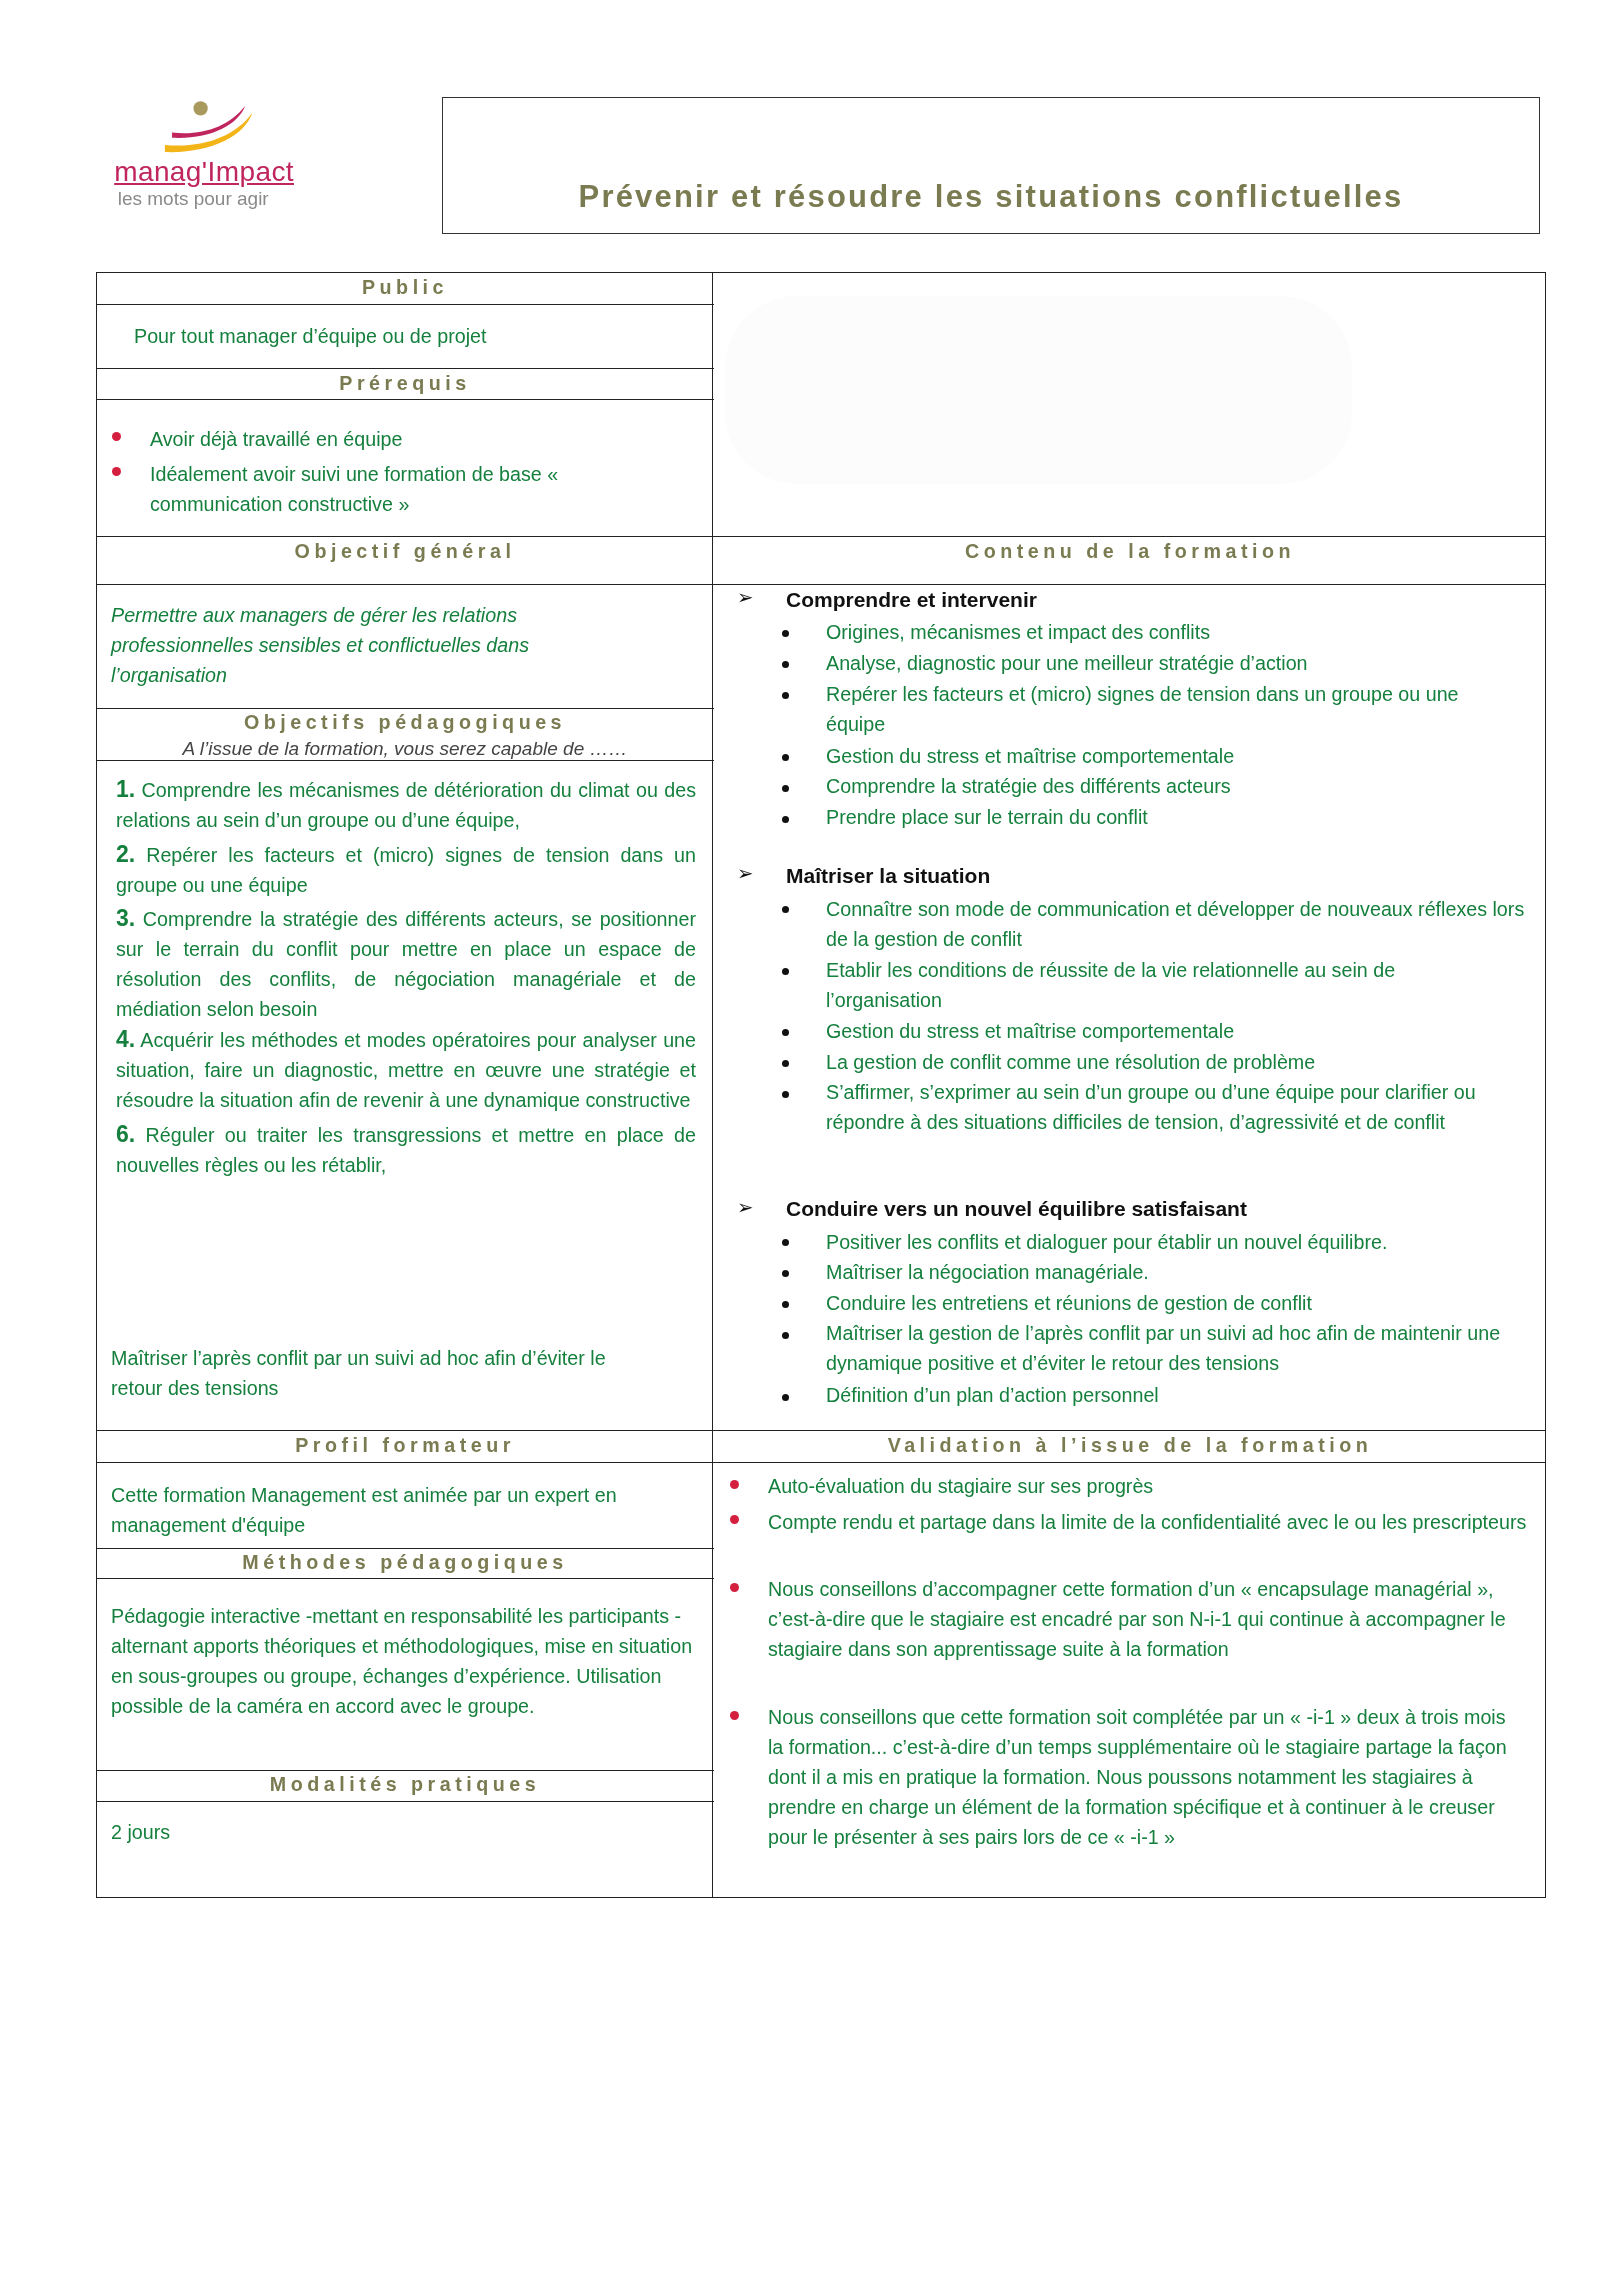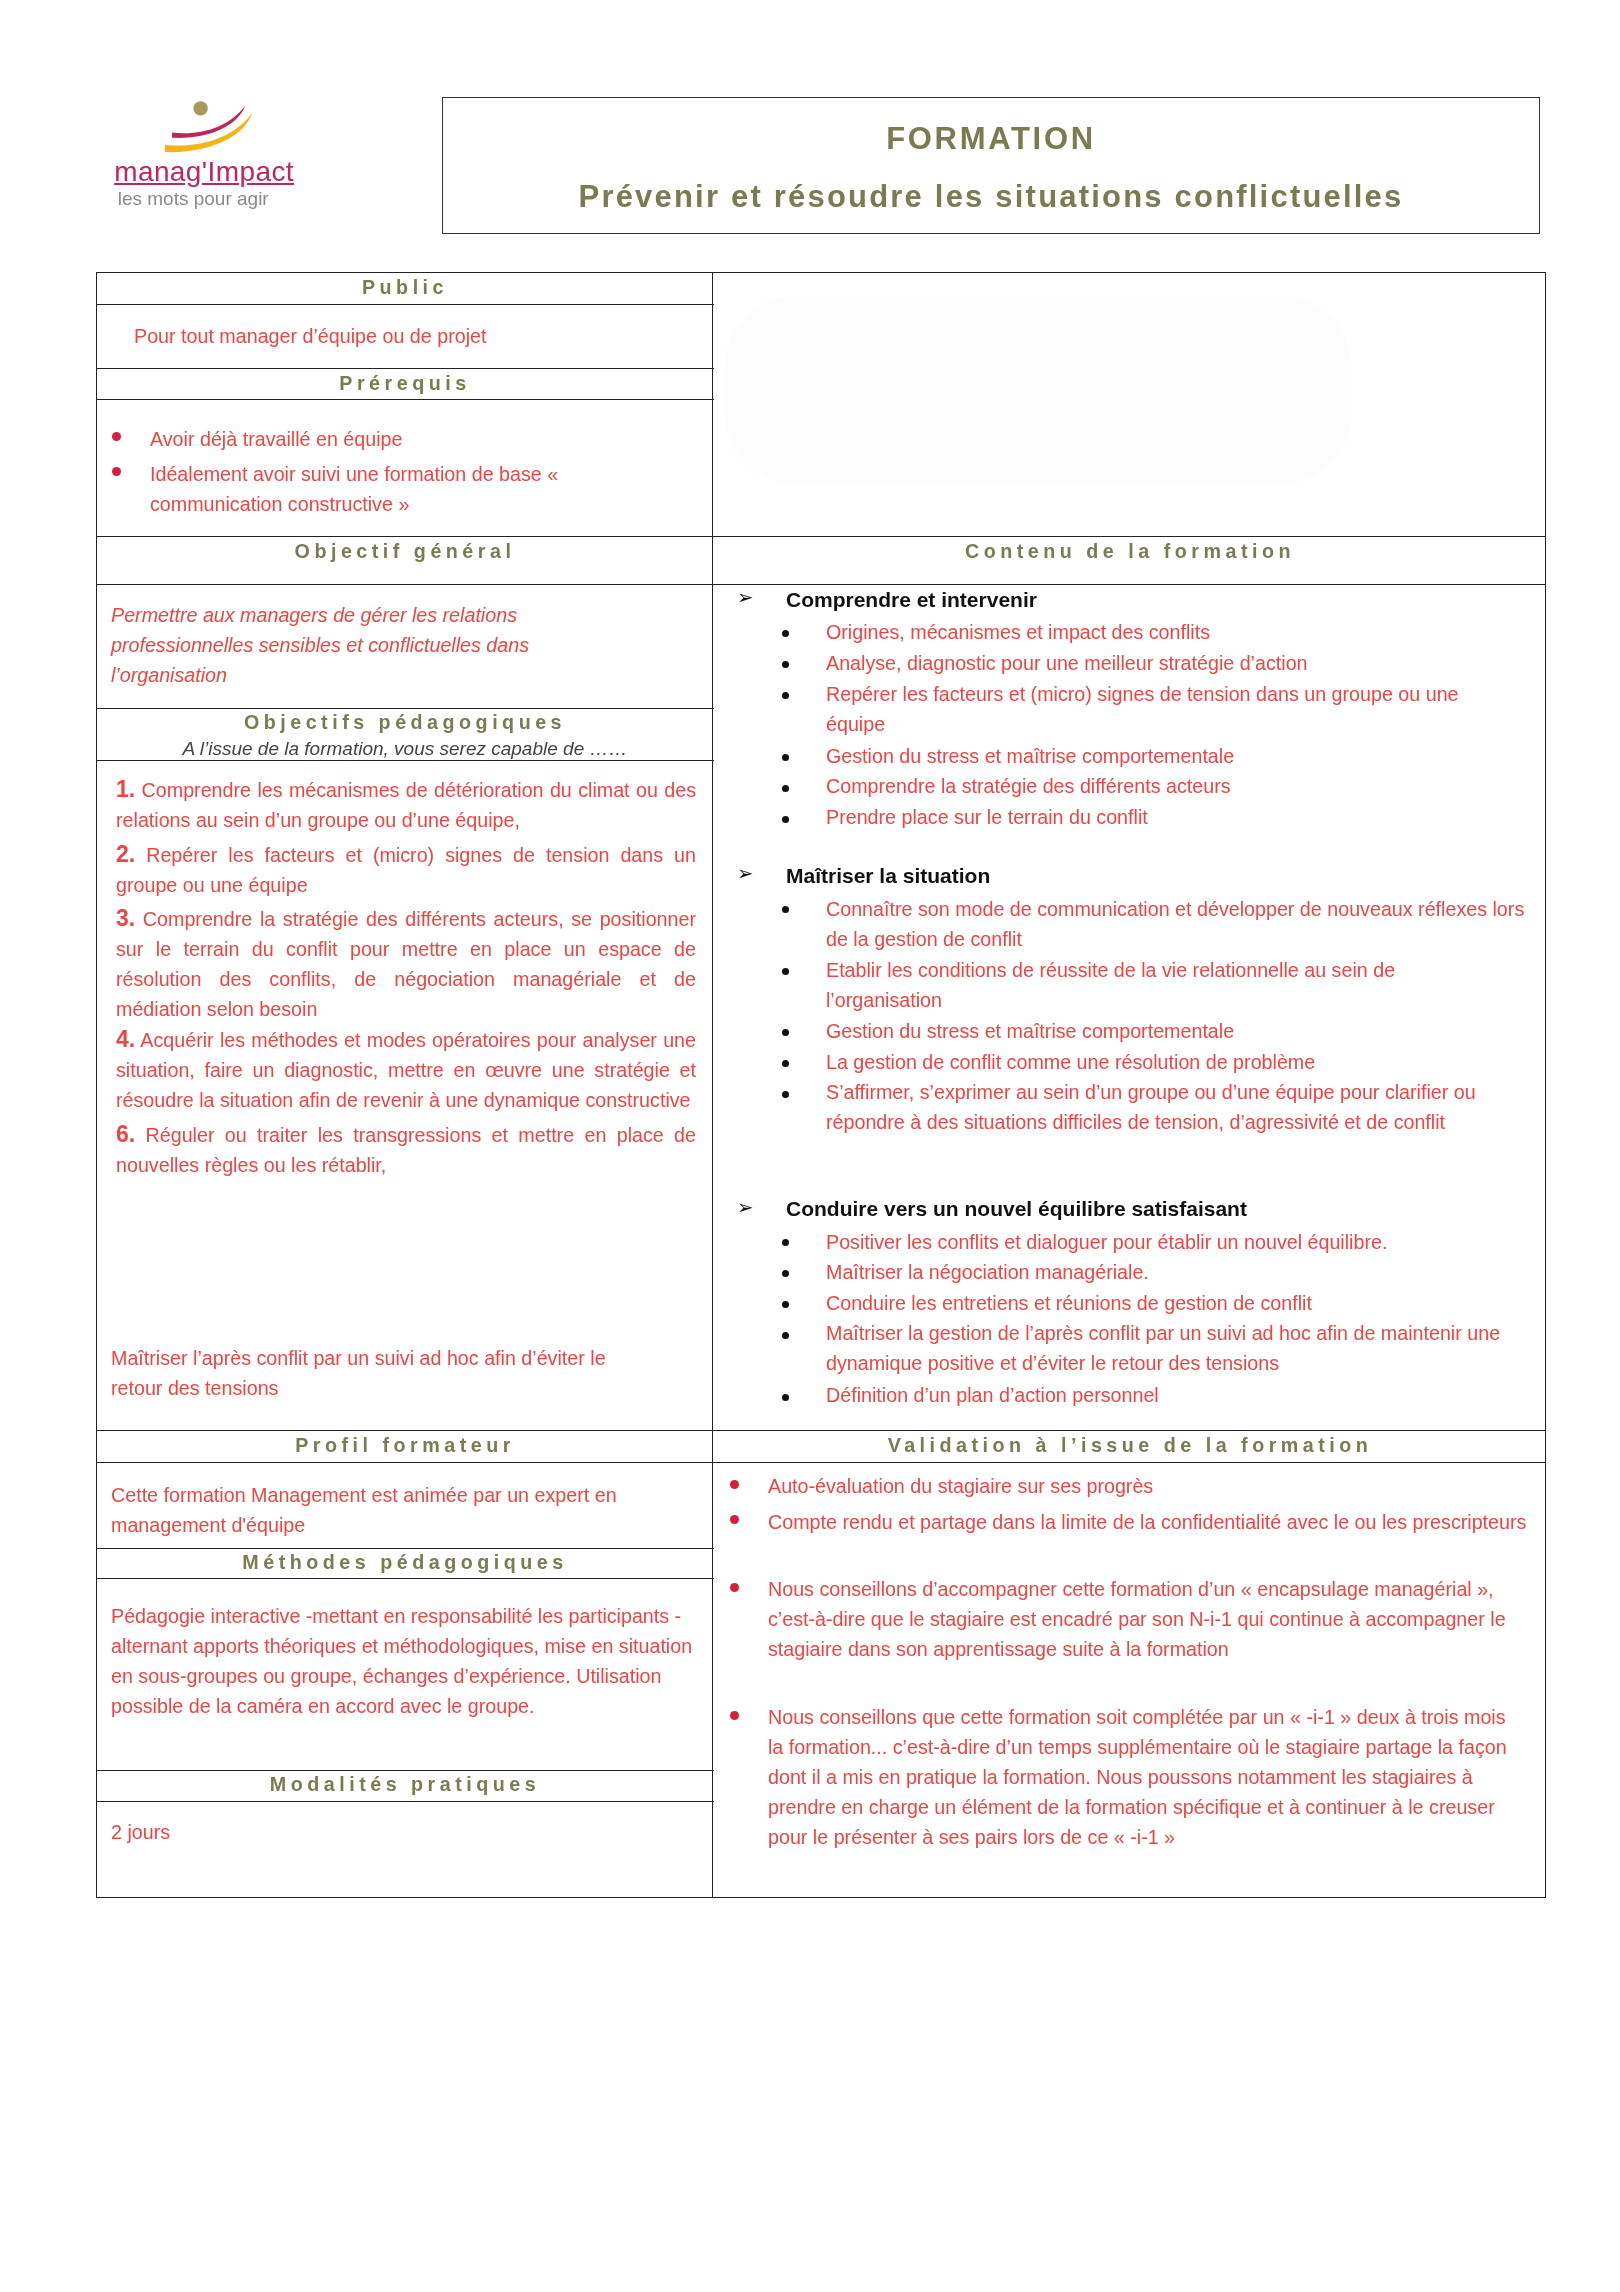--- a/index.html
+++ b/index.html
@@ -14,21 +14,21 @@
     
     .title-box { left: 442px; top: 97px; width: 1098px; height: 137px; border: 1.8px solid #333; text-align: center; }
     .title-1 { position: absolute; left: 0; right: 0; top: 23px; font-size: 31px; font-weight: bold; color: #7b7b52; letter-spacing: 2.7px; }
     .title-2 { position: absolute; left: 0; right: 0; top: 81px; font-size: 31px; font-weight: bold; color: #7b7b52; letter-spacing: 2.2px; }
     
     .frame { border: 1.8px solid #222; }
     .hline { position: absolute; height: 0; border-top: 1.8px solid #222; }
     .vline { position: absolute; width: 0; border-left: 1.8px solid #222; }
     .sec-h { position: absolute; text-align: center; font-size: 19.7px; font-weight: bold; color: #7b7b52; letter-spacing: 4.5px; white-space: nowrap; }
     .sub-h { position: absolute; text-align: center; font-size: 19px; font-style: italic; color: #444; white-space: nowrap; }
-    .txt { position: absolute; font-size: 19.7px; line-height: 30px; color: #ef4444; }
+    .txt { position: absolute; font-size: 19.7px; line-height: 30px; color: #15803d; }
     .just { text-align: justify; }
     .rbul { position: absolute; width: 9px; height: 9px; border-radius: 50%; background: #d41f3e; }
     .bbul { position: absolute; width: 7.2px; height: 7.2px; border-radius: 50%; background: #111; }
     .num { font-weight: bold; font-size: 23px; }
     .obj { display: block; }
     .arrow { position: absolute; font-size: 19.7px; color: #111; }
     .grp-title { position: absolute; font-size: 21px; font-weight: bold; color: #111; }
     .logo-blur { left: 725px; top: 296px; width: 627px; height: 188px; border-radius: 72px; background: #fcfcfc; }
   </style>
 </head>
@@ -38,21 +38,20 @@
   <svg width="107" height="56" viewBox="0 0 120 62">
     <circle cx="50" cy="9" r="8" fill="#a89a5c"></circle>
     <path d="M18 36 C50 40, 82 30, 100 6 C92 28, 60 44, 18 42 Z" fill="#c0255e"></path>
     <path d="M10 50 C50 54, 88 42, 108 14 C100 40, 60 60, 10 58 Z" fill="#f2b416"></path>
   </svg>
   <div class="logo-name">manag'Impact</div>
   <div class="logo-tag">les mots pour agir</div>
 </div>
 
 <div class="abs title-box">
-  <div class="title-1">FORMATION</div>
   <div class="title-2">Prévenir et résoudre les situations conflictuelles</div>
 </div>
 
 <div class="abs frame" style="left:96px; top:272px; width:1450px; height:1626px;"></div>
 
 <div class="vline" style="left:712px; top:272px; height:1626px;"></div>
 
 <div class="hline" style="left:96px; width:618px; top:304px;"></div>
 <div class="hline" style="left:96px; width:618px; top:368px;"></div>
 <div class="hline" style="left:96px; width:618px; top:399px;"></div>

